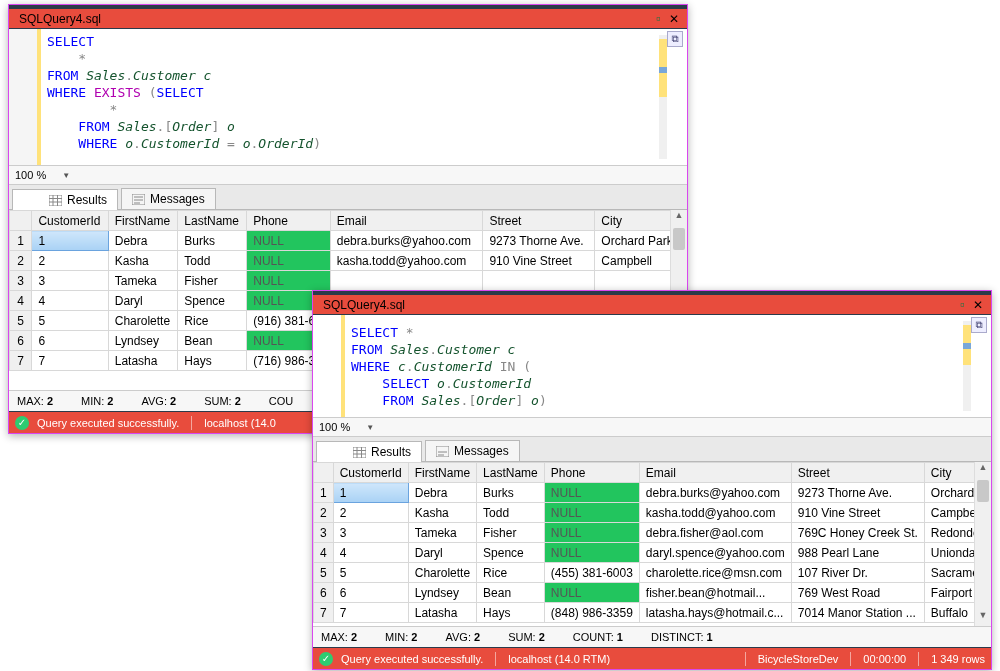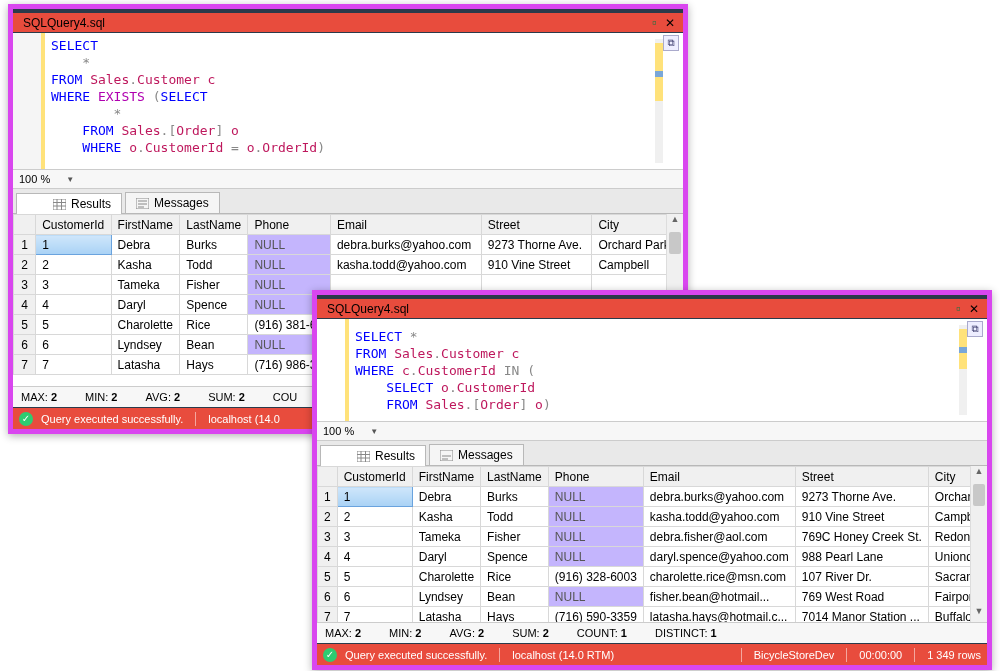--- a/index.html
+++ b/index.html
@@ -1,45 +1,45 @@
 <!DOCTYPE html>
 <html><head>
 <meta charset="utf-8">
 <style>
   * { box-sizing: border-box; margin: 0; padding: 0; }
   body { font-family: "Segoe UI", Tahoma, sans-serif; font-size: 12px; background: #fff; position: relative; width: 1000px; height: 671px; overflow: hidden; }
-  .window { position: absolute; border: 5px solid #d946ef; background: #f5f5f5; display: flex; flex-direction: column; box-shadow: 0 2px 8px rgba(0,0,0,0.3); }
+  .window { position: absolute; border: 1px solid #d946ef; background: #f5f5f5; display: flex; flex-direction: column; box-shadow: 0 2px 8px rgba(0,0,0,0.3); }
   .titlebar { display: flex; align-items: center; background: #e84c3d; height: 20px; border-bottom: 1px solid #2b3a4a; }
   .titlebar-dark { background: #2b3a4a; height: 4px; }
   .tab-title { padding: 2px 10px; color: #000; font-size: 12px; display: flex; align-items: center; gap: 6px; }
   .editor { background: #fff; display: flex; font-family: Consolas, monospace; font-size: 13px; position: relative; }
   .gutter { width: 30px; background: #f5f5f5; border-right: 1px solid #e8e8e8; }
   .gutter-marker { position: absolute; left: 28px; top: 0; bottom: 0; width: 4px; background: #ffe27a; }
   .code { padding: 4px 8px; white-space: pre; line-height: 17px; flex: 1; overflow: hidden; }
   .kw { color: #0000ff; }
   .gray { color: #888; }
-  .ident { color: #be185d; }
+  .ident { color: #14532d; font-style: italic; }
   .fn { color: #b000b0; }
   .split-handle { position: absolute; top: 2px; right: 4px; width: 16px; height: 16px; border: 1px solid #aac; background: #eef; display:flex; align-items:center; justify-content:center; font-size:10px; color:#336; cursor:pointer;}
   .ruler { position:absolute; right:20px; top:6px; bottom:6px; width:8px; background:#f0f0f0; }
   .ruler .mark { position:absolute; left:0; right:0; background:#ffe27a; }
   .ruler .mark.blue { background:#7aa7d8; }
   .zoom-row { border-top: 1px solid #ccc; border-bottom:1px solid #ccc; padding: 3px 6px; background:#f7f7f7; display:flex; align-items:center; gap:16px; font-size:11px; }
   .zoom-row .tri { font-size:8px; color:#555; }
   .tab-strip { display:flex; border-bottom:1px solid #b8b8b8; background:#e9e9e9; padding-top:3px; }
   .tab { padding:3px 10px; background:#f5f5f5; border:1px solid #b8b8b8; border-bottom:none; margin-left:3px; display:flex; align-items:center; gap:5px; font-size:12px; cursor:pointer;}
   .tab.active { background:#fff; position:relative; top:1px;padding-left:36px;}
   .tab-icon { width:13px; height:11px; display:inline-block; }
   .grid { flex:1; overflow:hidden; background:#fff; position:relative; }
   .grid table { border-collapse: collapse; width: 100%; font-size:12px; }
   .grid th, .grid td { border: 1px solid #d8d8d8; padding: 2px 6px; text-align: left; white-space: nowrap; height:20px; }
   .grid th { background: #f0f0f0; font-weight: normal; }
   .grid td.rownum { background:#f0f0f0; text-align:center; width:22px; }
   .grid td.sel { background: linear-gradient(#cfe6fb, #a9d2f5); border:1px solid #6aa3de;}
-  .grid td.null { background:#c4b5fd; color:#555; }
+  .grid td.null { background:#22c55e; color:#555; }
   .stats-row { border-top:1px solid #ccc; background:#f7f7f7; padding:4px 8px; font-size:11px; display:flex; gap:28px; }
   .stats-row span b { font-weight:bold; }
   .status-bar { background:#e84c3d; color:#fff; height:22px; display:flex; align-items:center; padding:0 6px; gap:8px; font-size:11px; border-top:1px solid #2b3a4a;}
   .status-bar .sep { width:1px; height:14px; background: rgba(255,255,255,0.5); margin: 0 4px; }
   .status-bar .check { width:14px; height:14px; border-radius:50%; background:#2ecc71; display:flex; align-items:center; justify-content:center; color:#fff; font-size:10px; }
   .vscroll { position:absolute; right:0; top:0; bottom:0; width:17px; background:#f0f0f0; border-left:1px solid #ddd; }
   .vscroll .thumb { position:absolute; left:2px; right:2px; background:#c8c8c8; border-radius:2px; }
   .vscroll .arrow { position:absolute; left:0; right:0; height:16px; text-align:center; color:#666; font-size:9px; }
 </style>
 </head>
@@ -314,41 +314,41 @@
             <td class="null">NULL</td>
             <td class="">daryl.spence@yahoo.com</td>
             <td class="">988 Pearl Lane</td>
             <td class="">Uniondale</td>
           </tr>
           <tr>
             <td class="rownum">5</td>
             <td class="">5</td>
             <td class="">Charolette</td>
             <td class="">Rice</td>
-            <td class="">(916) 328-6003</td>
+            <td class="">(455) 381-6003</td>
             <td class="">charolette.rice@msn.com</td>
             <td class="">107 River Dr.</td>
             <td class="">Sacramento</td>
           </tr>
           <tr>
             <td class="rownum">6</td>
             <td class="">6</td>
             <td class="">Lyndsey</td>
             <td class="">Bean</td>
             <td class="null">NULL</td>
             <td class="">fisher.bean@hotmail...</td>
             <td class="">769 West Road</td>
             <td class="">Fairport</td>
           </tr>
           <tr>
             <td class="rownum">7</td>
             <td class="">7</td>
             <td class="">Latasha</td>
             <td class="">Hays</td>
-            <td class="">(716) 590-3359</td>
+            <td class="">(848) 986-3359</td>
             <td class="">latasha.hays@hotmail.c...</td>
             <td class="">7014 Manor Station ...</td>
             <td class="">Buffalo</td>
           </tr>
         </tbody>
       </table>
     <div class="vscroll">
       <div class="arrow" style="top:0;">▲</div>
       <div class="thumb" style="top:18px; height:22px;"></div>
       <div class="arrow" style="bottom:0;">▼</div>

